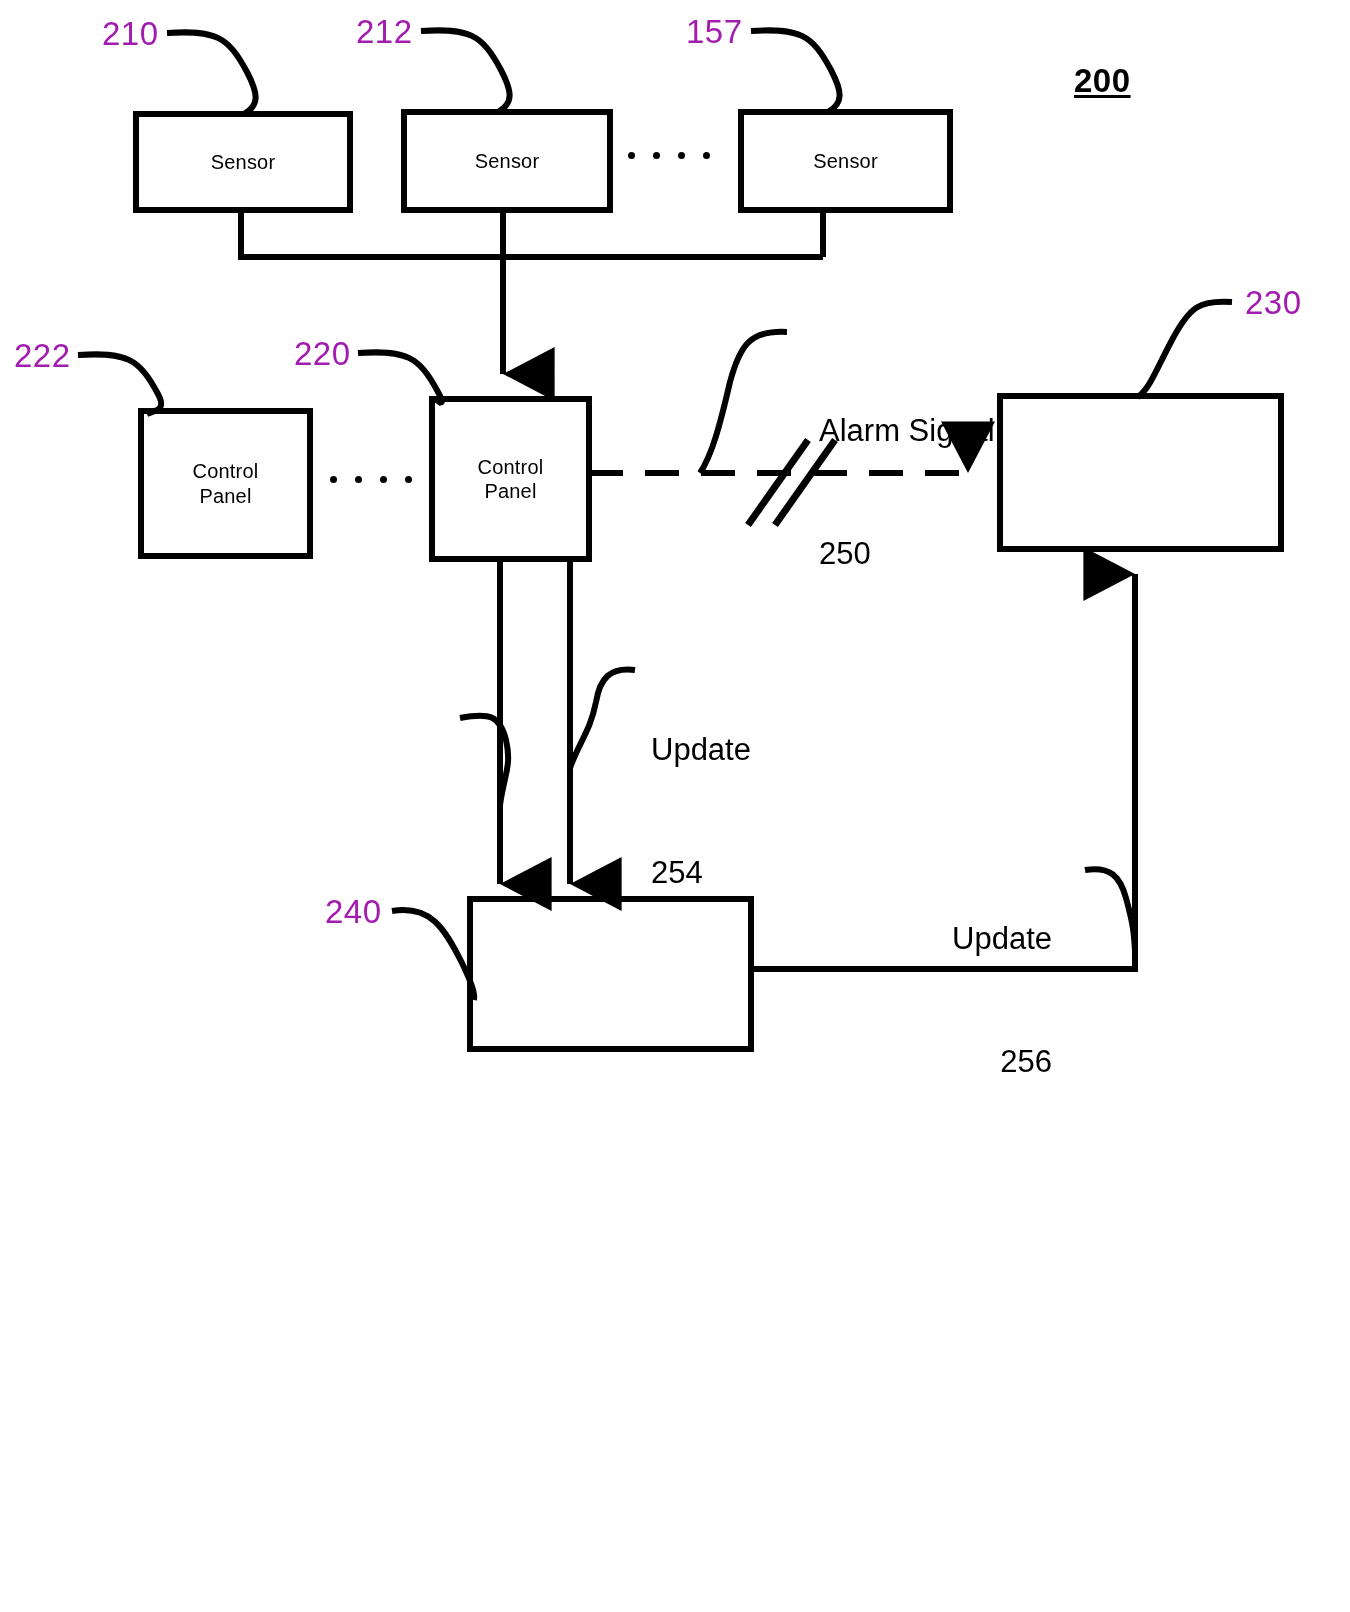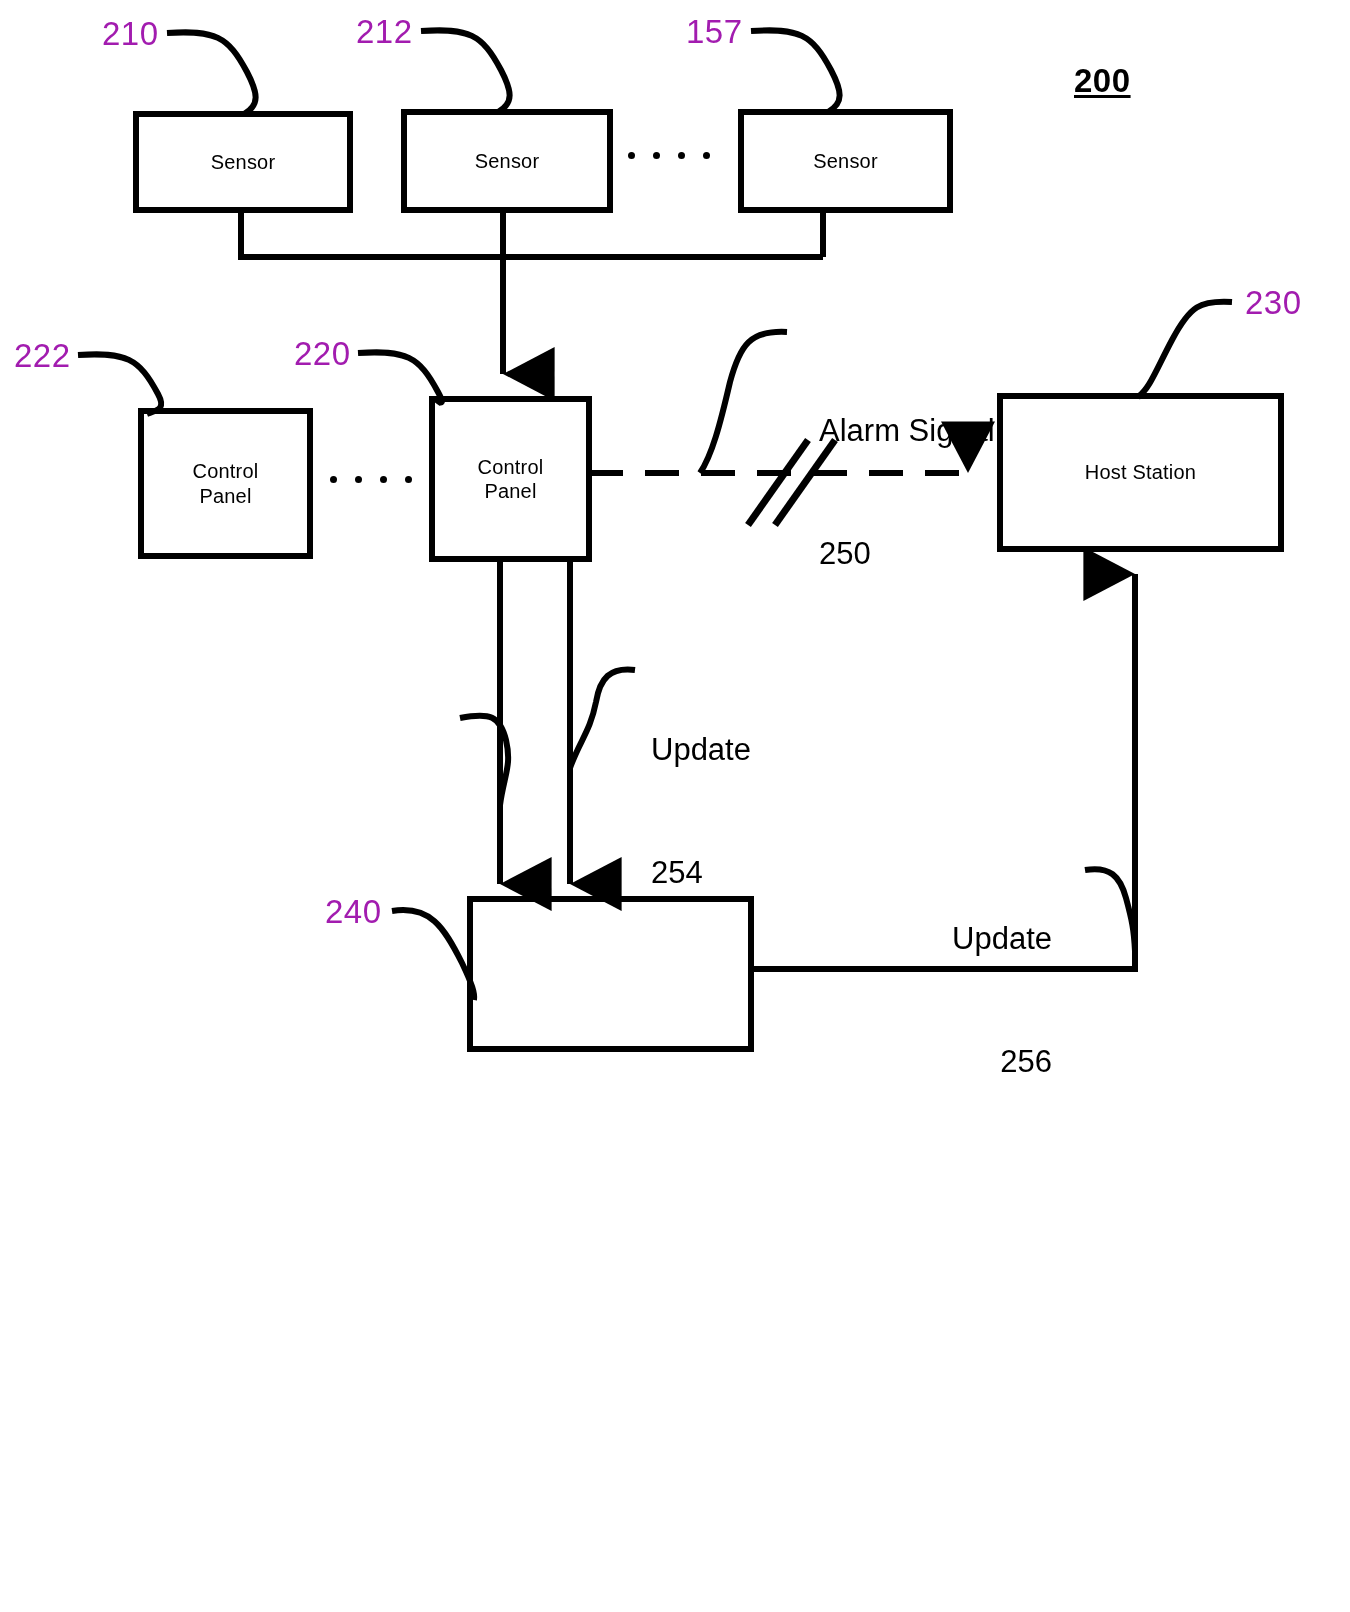--- a/index.html
+++ b/index.html
@@ -148,21 +148,20 @@
   <div class="box-label" style="left:141px; top:411px; width:169px; height:145px; flex-direction:column;">
     <span>Control</span>
     <span>Panel</span>
   </div>
 
   <div class="box-label" style="left:432px; top:399px; width:157px; height:160px; flex-direction:column;">
     <span>Control</span>
     <span>Panel</span>
   </div>
 
-  <div class="box-label" style="left:1000px; top:396px; width:281px; height:153px;">Host Station</div>
 
 
   <div class="dots-row" style="left:628px; top:152px;">
     <i></i>
       <i></i>
       <i></i>
       <i></i>
   </div>
 
   <div class="dots-row" style="left:330px; top:476px;">

